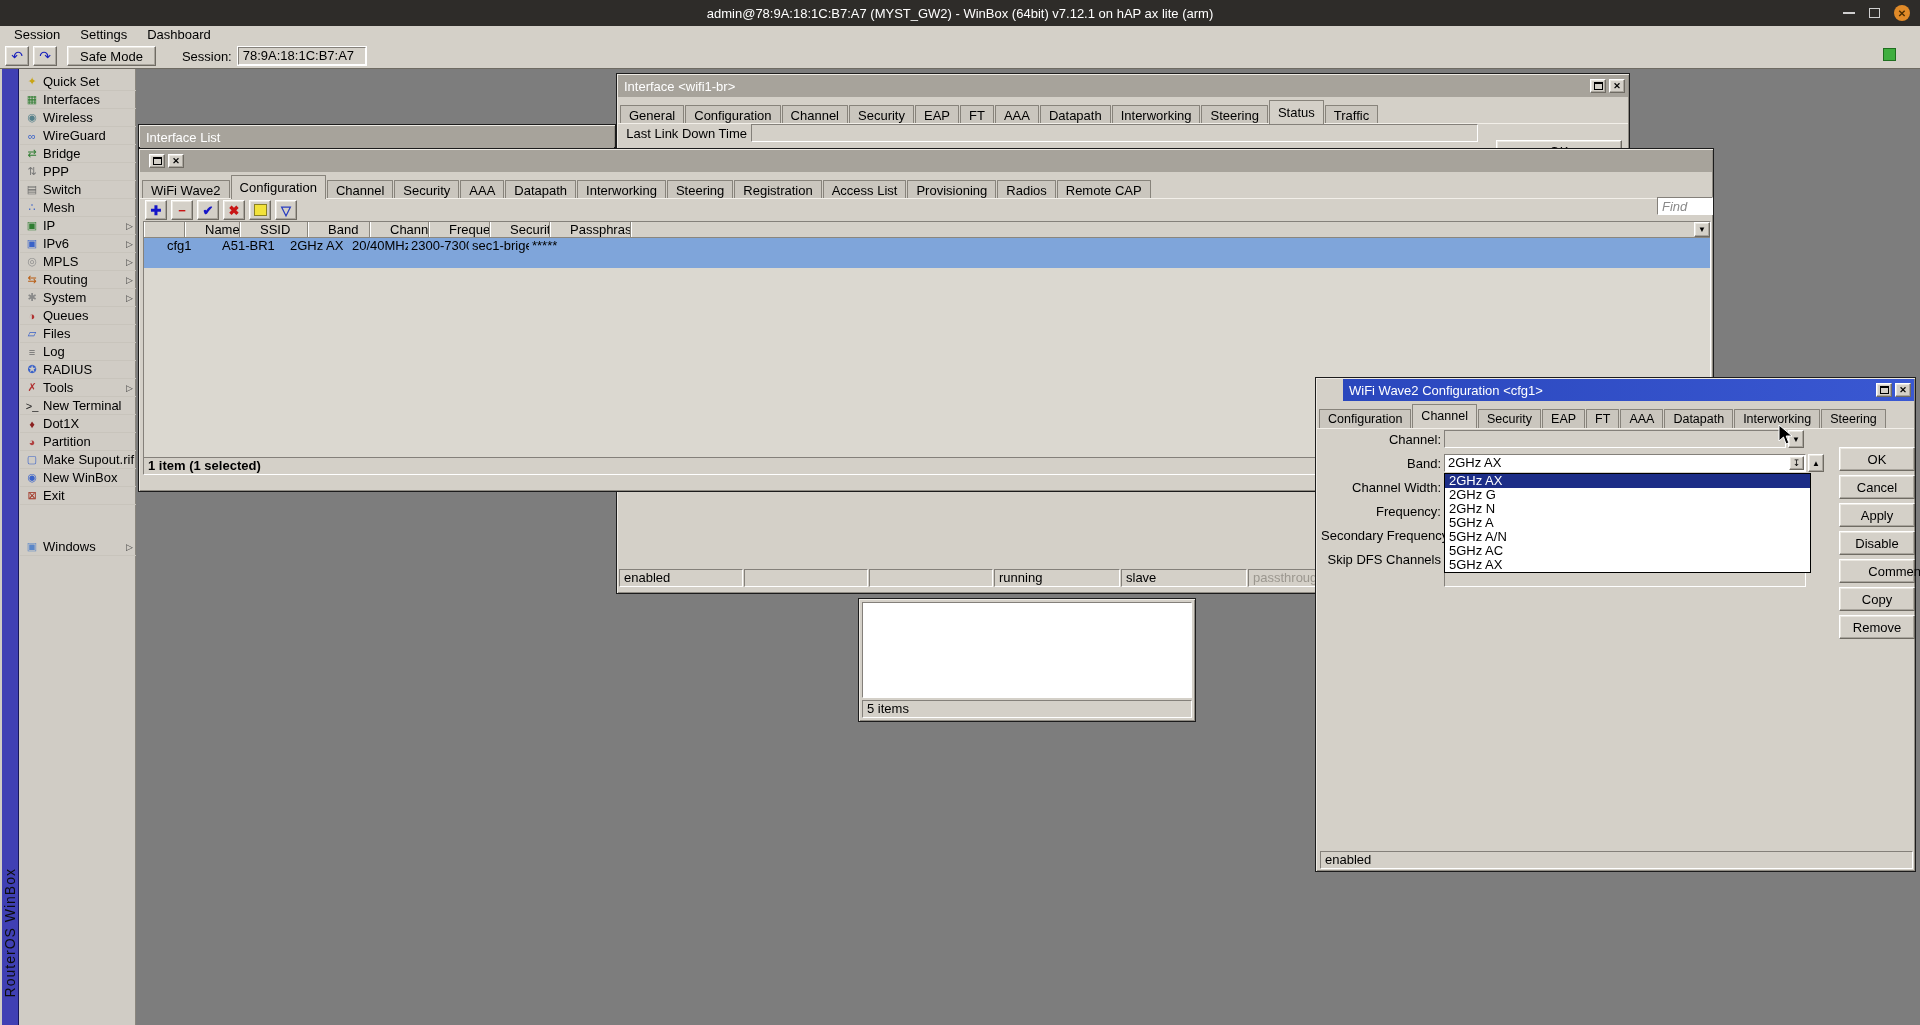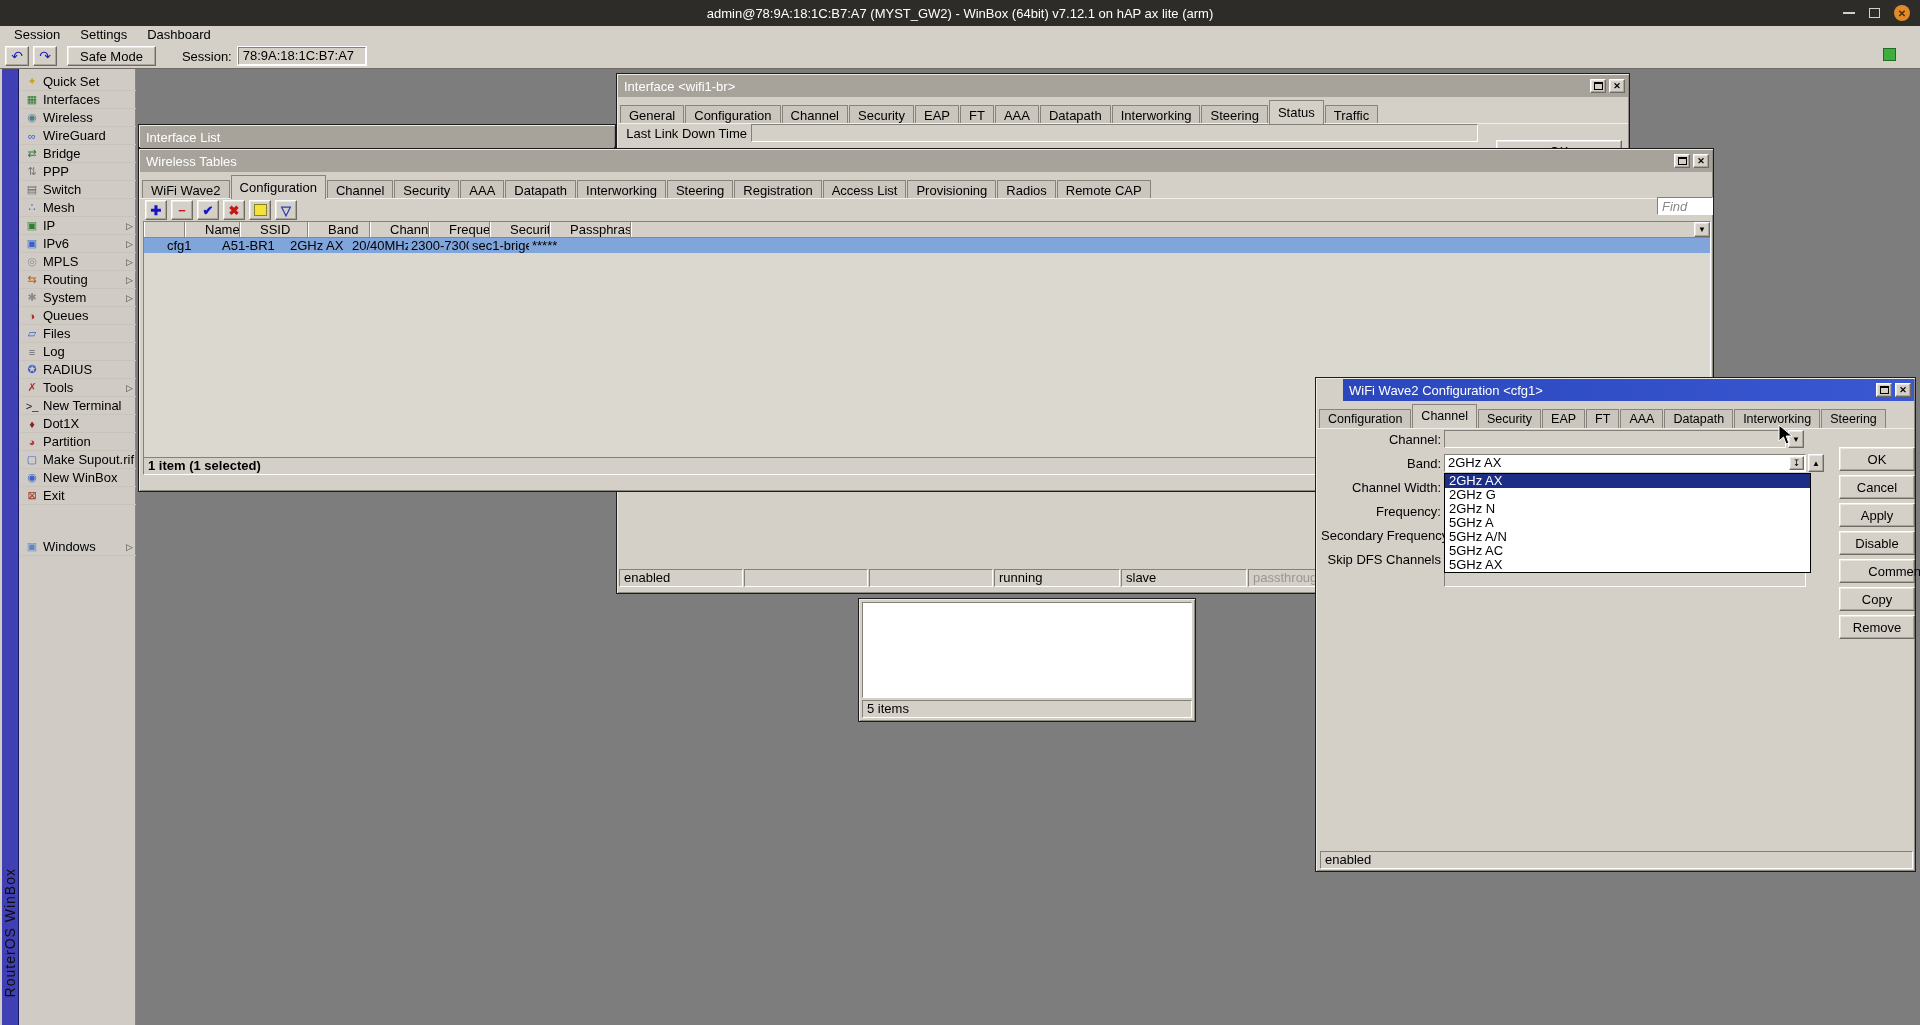--- a/index.html
+++ b/index.html
@@ -68,21 +68,21 @@
   .wt-tool { width:22px; height:20px; display:flex; align-items:center; justify-content:center;
              font-size:13px; font-weight:bold; }
   .comment-note { width:13px; height:12px; background:#f2e23a; border:1px solid #8a8122; }
   .find-box { position:absolute; background:#fff; border:1px solid; border-color:#84807a #fff #fff #84807a;
               font-style:italic; color:#8a8a8a; padding:1px 4px; }
   .table-area { position:absolute; background:#dbd8d0; border:1px solid; border-color:#84807a #fff #fff #84807a; }
   .thead { display:flex; height:16px; background:#d4d0c8; border-bottom:1px solid #8a867e; }
   .th { border-right:1px solid #8a867e; box-shadow:inset 1px 0 0 #fff; padding:0 20px; line-height:15px;
         white-space:nowrap; overflow:hidden; display:flex; align-items:flex-start; gap:3px; }
   .sort-ic { font-size:8px; color:#555; }
-  .trow { display:flex; height:15px; background:#7fa5da; }
+  .trow { display:flex; height:30px; background:#7fa5da; }
   .td { padding:0 3px; line-height:15px; white-space:nowrap; overflow:hidden; }
   .hdr-dd { position:absolute; width:16px; height:15px; display:flex; align-items:center; justify-content:center; font-size:8px; }
   
   .fld-label { position:absolute; text-align:right; white-space:nowrap; }
   .fld-box { position:absolute; height:18px; line-height:16px; padding:0 3px; }
   .combo-btn { position:absolute; width:16px; height:18px; display:flex; align-items:center; justify-content:center; font-size:8px; }
   .dd { position:absolute; background:#fff; border:1px solid #000; z-index:6; }
   .dd-item { height:14px; line-height:14px; padding:0 4px; white-space:nowrap; }
   .dd-item.sel { background:#1c2d87; color:#fff; }
   .stack-btn { position:absolute; width:76px; height:24px;margin-top:36px; }
@@ -279,21 +279,20 @@
       <div class="sunken seg" style="left: 127px; top: 495px; width: 124px;"></div>
       <div class="sunken seg" style="left: 252px; top: 495px; width: 124px;"></div>
       <div class="sunken seg" style="left: 377px; top: 495px; width: 126px;">running</div>
       <div class="sunken seg" style="left: 504px; top: 495px; width: 126px;">slave</div>
       <div class="sunken seg dim" style="left: 631px; top: 495px; width: 126px;">passthrough</div>
     </div>
 </div>
 
 <div class="win" style="left:138px; top:148px; width:1576px; height:344px; z-index:3;">
   <div class="tbar tbar-inactive">
-    <span class="tbar-title">Wireless Tables</span>
     <span class="raised tbtn">
         <span class="maxglyph"></span>
       </span>
     <span class="raised tbtn">✕</span>
   </div>
   <div class="tabs" id="wt-tabs">
       <span class="tab">WiFi Wave2</span>
       <span class="tab active">Configuration</span>
       <span class="tab">Channel</span>
       <span class="tab">Security</span>

